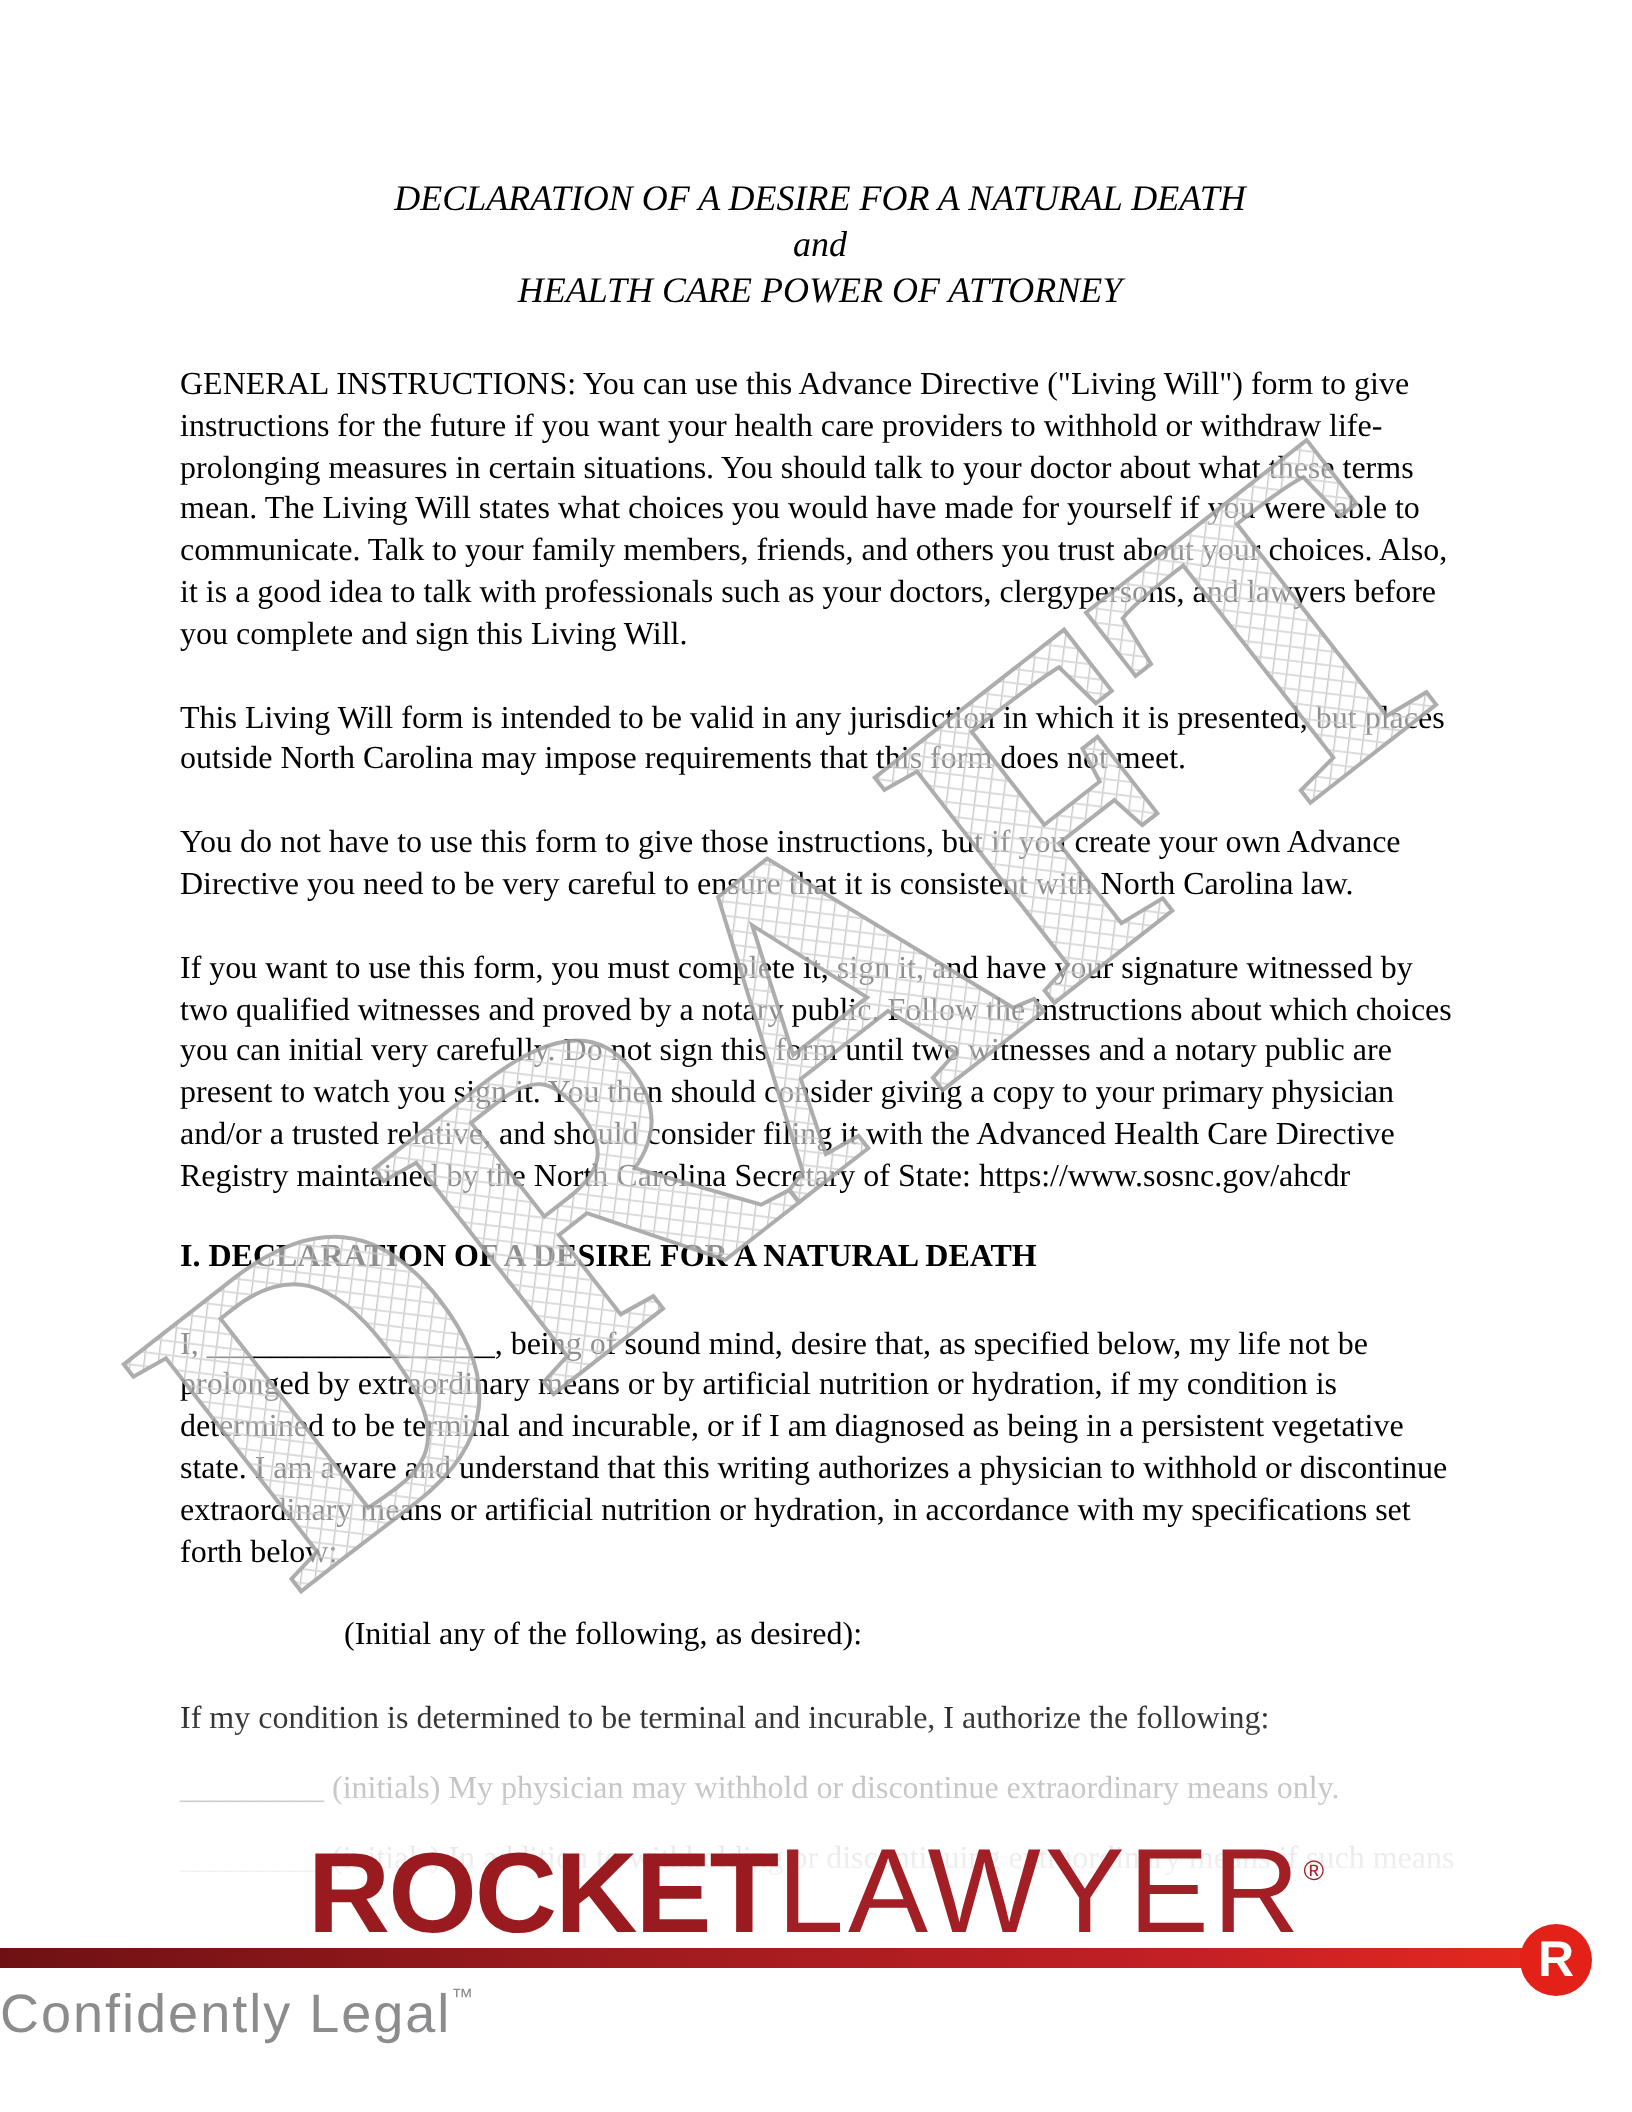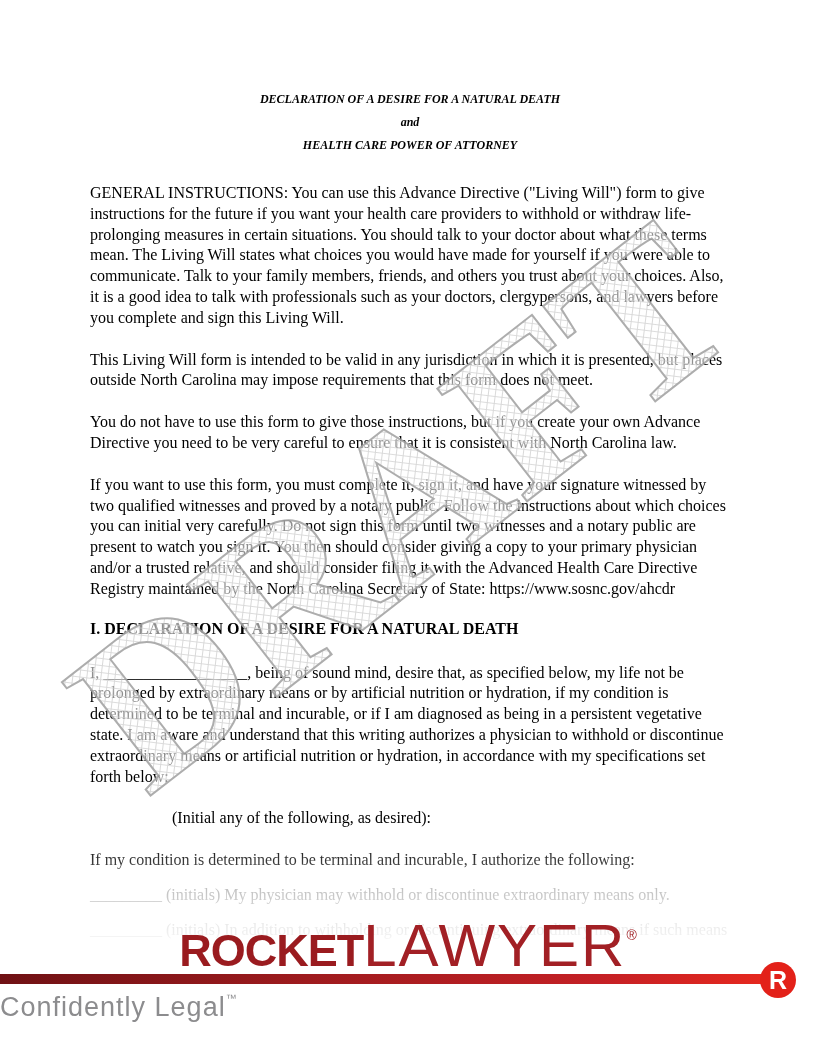--- a/index.html
+++ b/index.html
@@ -14,23 +14,23 @@
   }
   .content {
     position:absolute;
     left:90px; top:88px;
     width:640px;
     line-height:1.3;
     z-index:2;
   }
   .doc-title {
     text-align:center;
-    font-weight:bold;
+    font-weight:normal;
     font-style:italic;
-    font-size:12px;
+    font-size:18px;
     line-height:23px;
     margin:0 0 26px 0;
   }
   .para { margin:0 0 21px 0; }
   .para.last-gap { margin-bottom:16px; }
   .section-heading {
     font-size:16px;
     font-weight:bold;
     margin:0 0 22px 0;
     line-height:25px;
@@ -68,21 +68,21 @@
     position:absolute; top:916px; left:0;
     width:100%;
     text-align:center;
     z-index:8;
     white-space:nowrap;
     line-height:1;
   }
   .logo-rocket {
     font-family:"Liberation Sans", sans-serif;
     font-weight:800;
-    font-size:45px;
+    font-size:57px;
     letter-spacing:-1px;
     color:#9a1b1f;
   }
   .logo-lawyer {
     font-family:"Liberation Sans", sans-serif;
     font-weight:400;
     font-size:60px;
     letter-spacing:2px;
     color:#a22025;
   }

